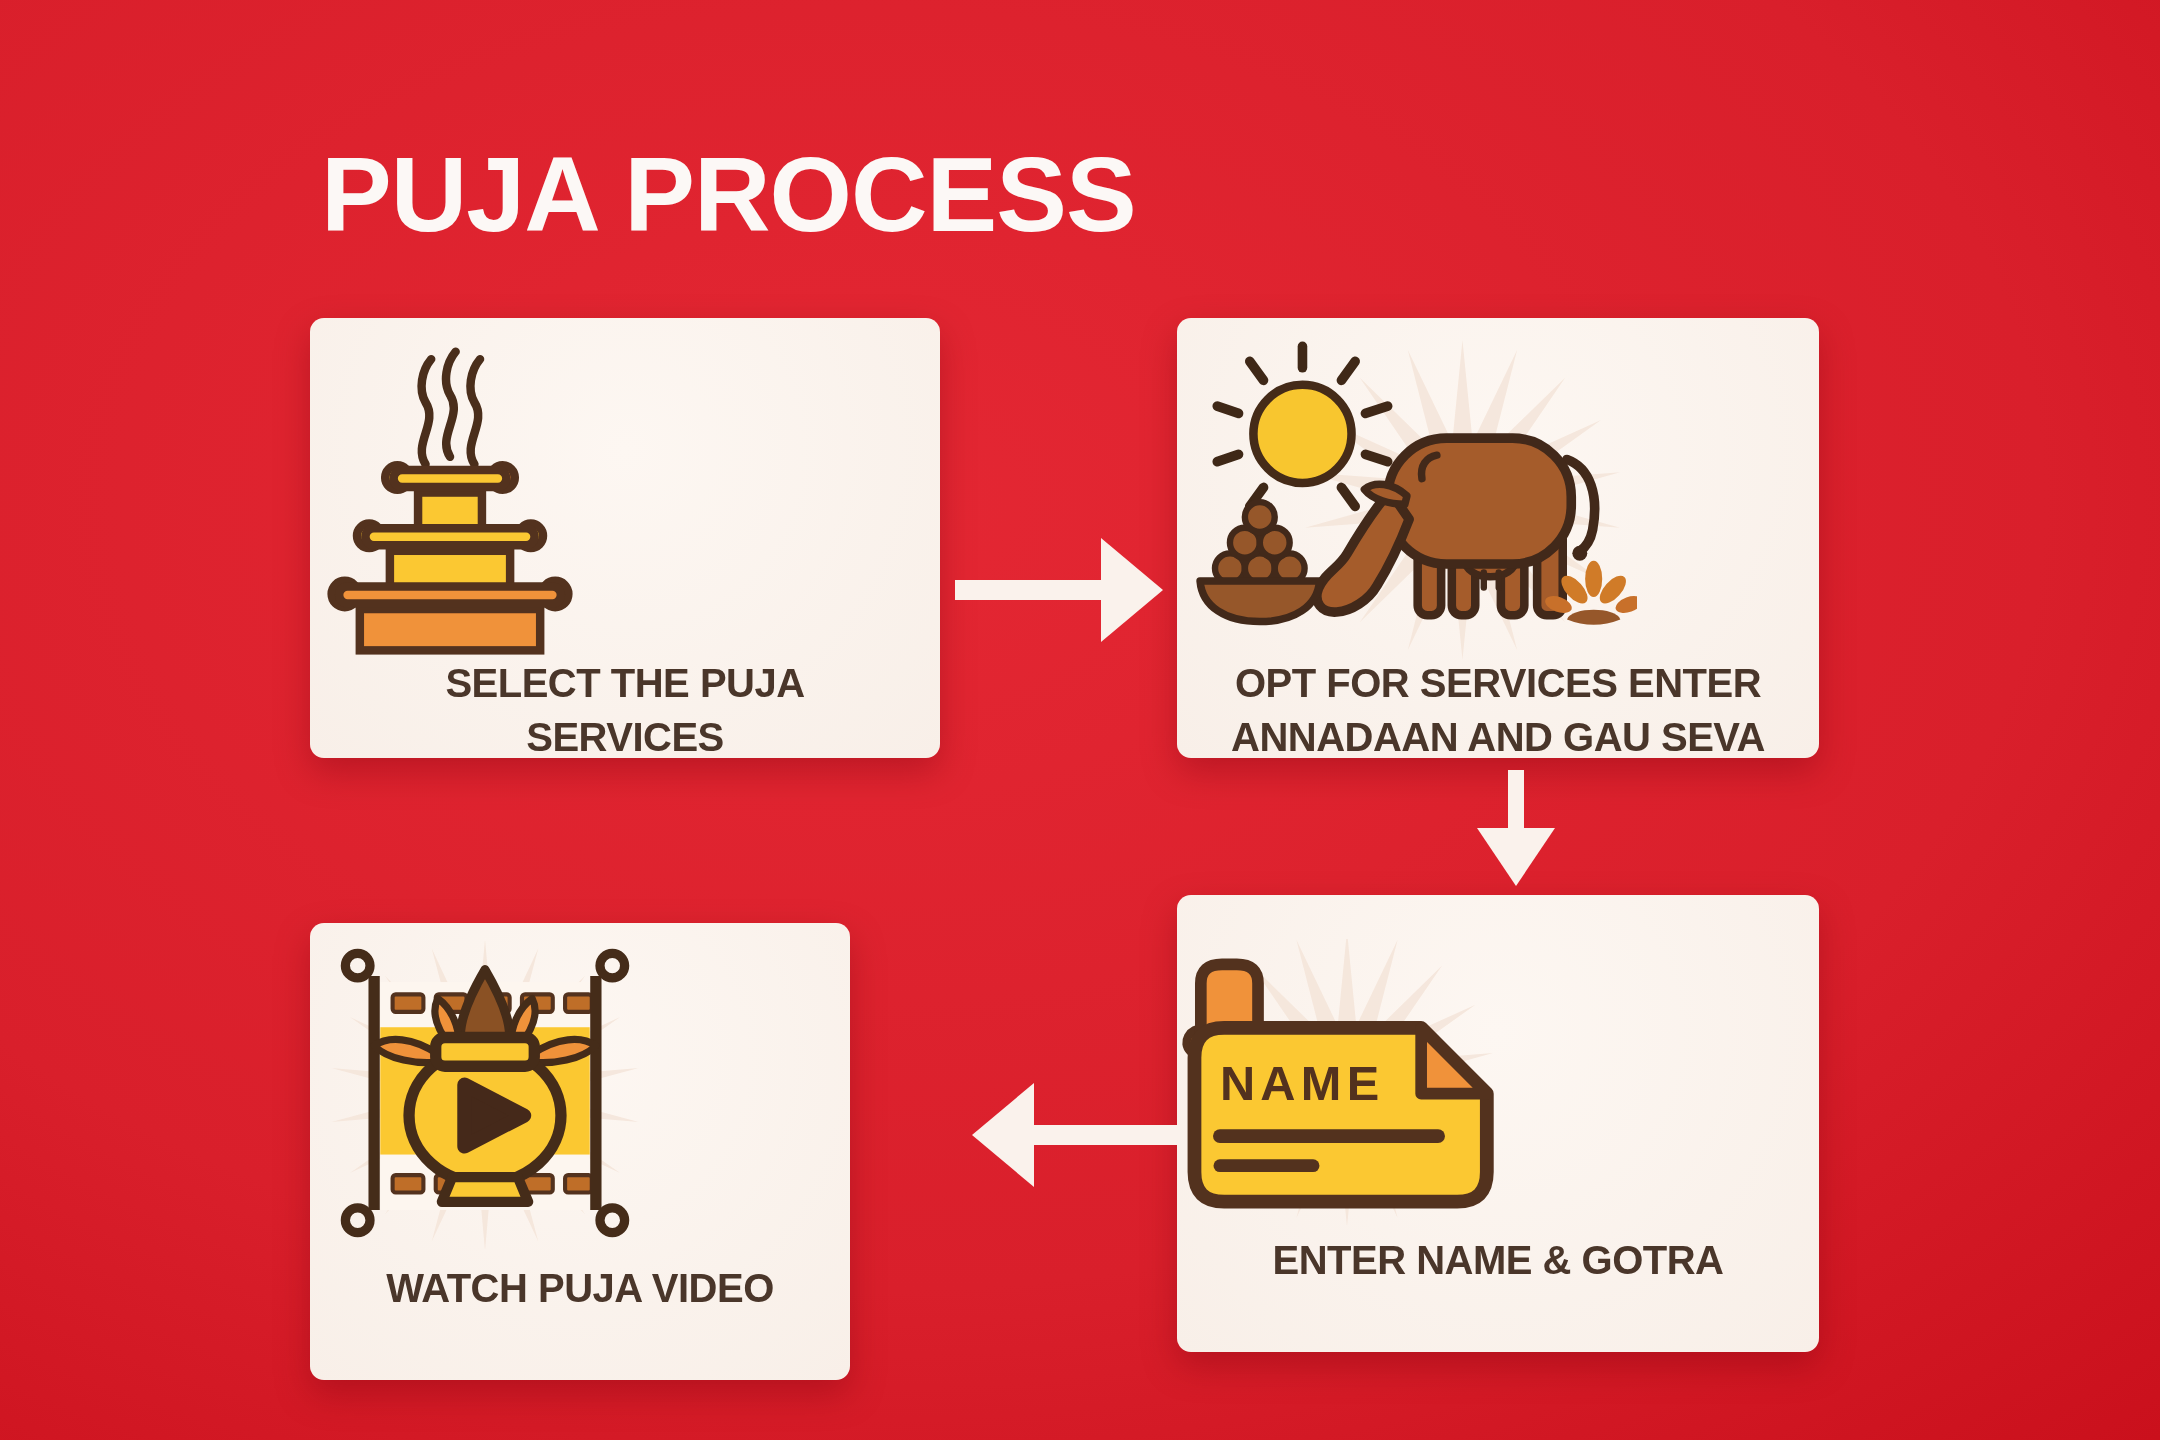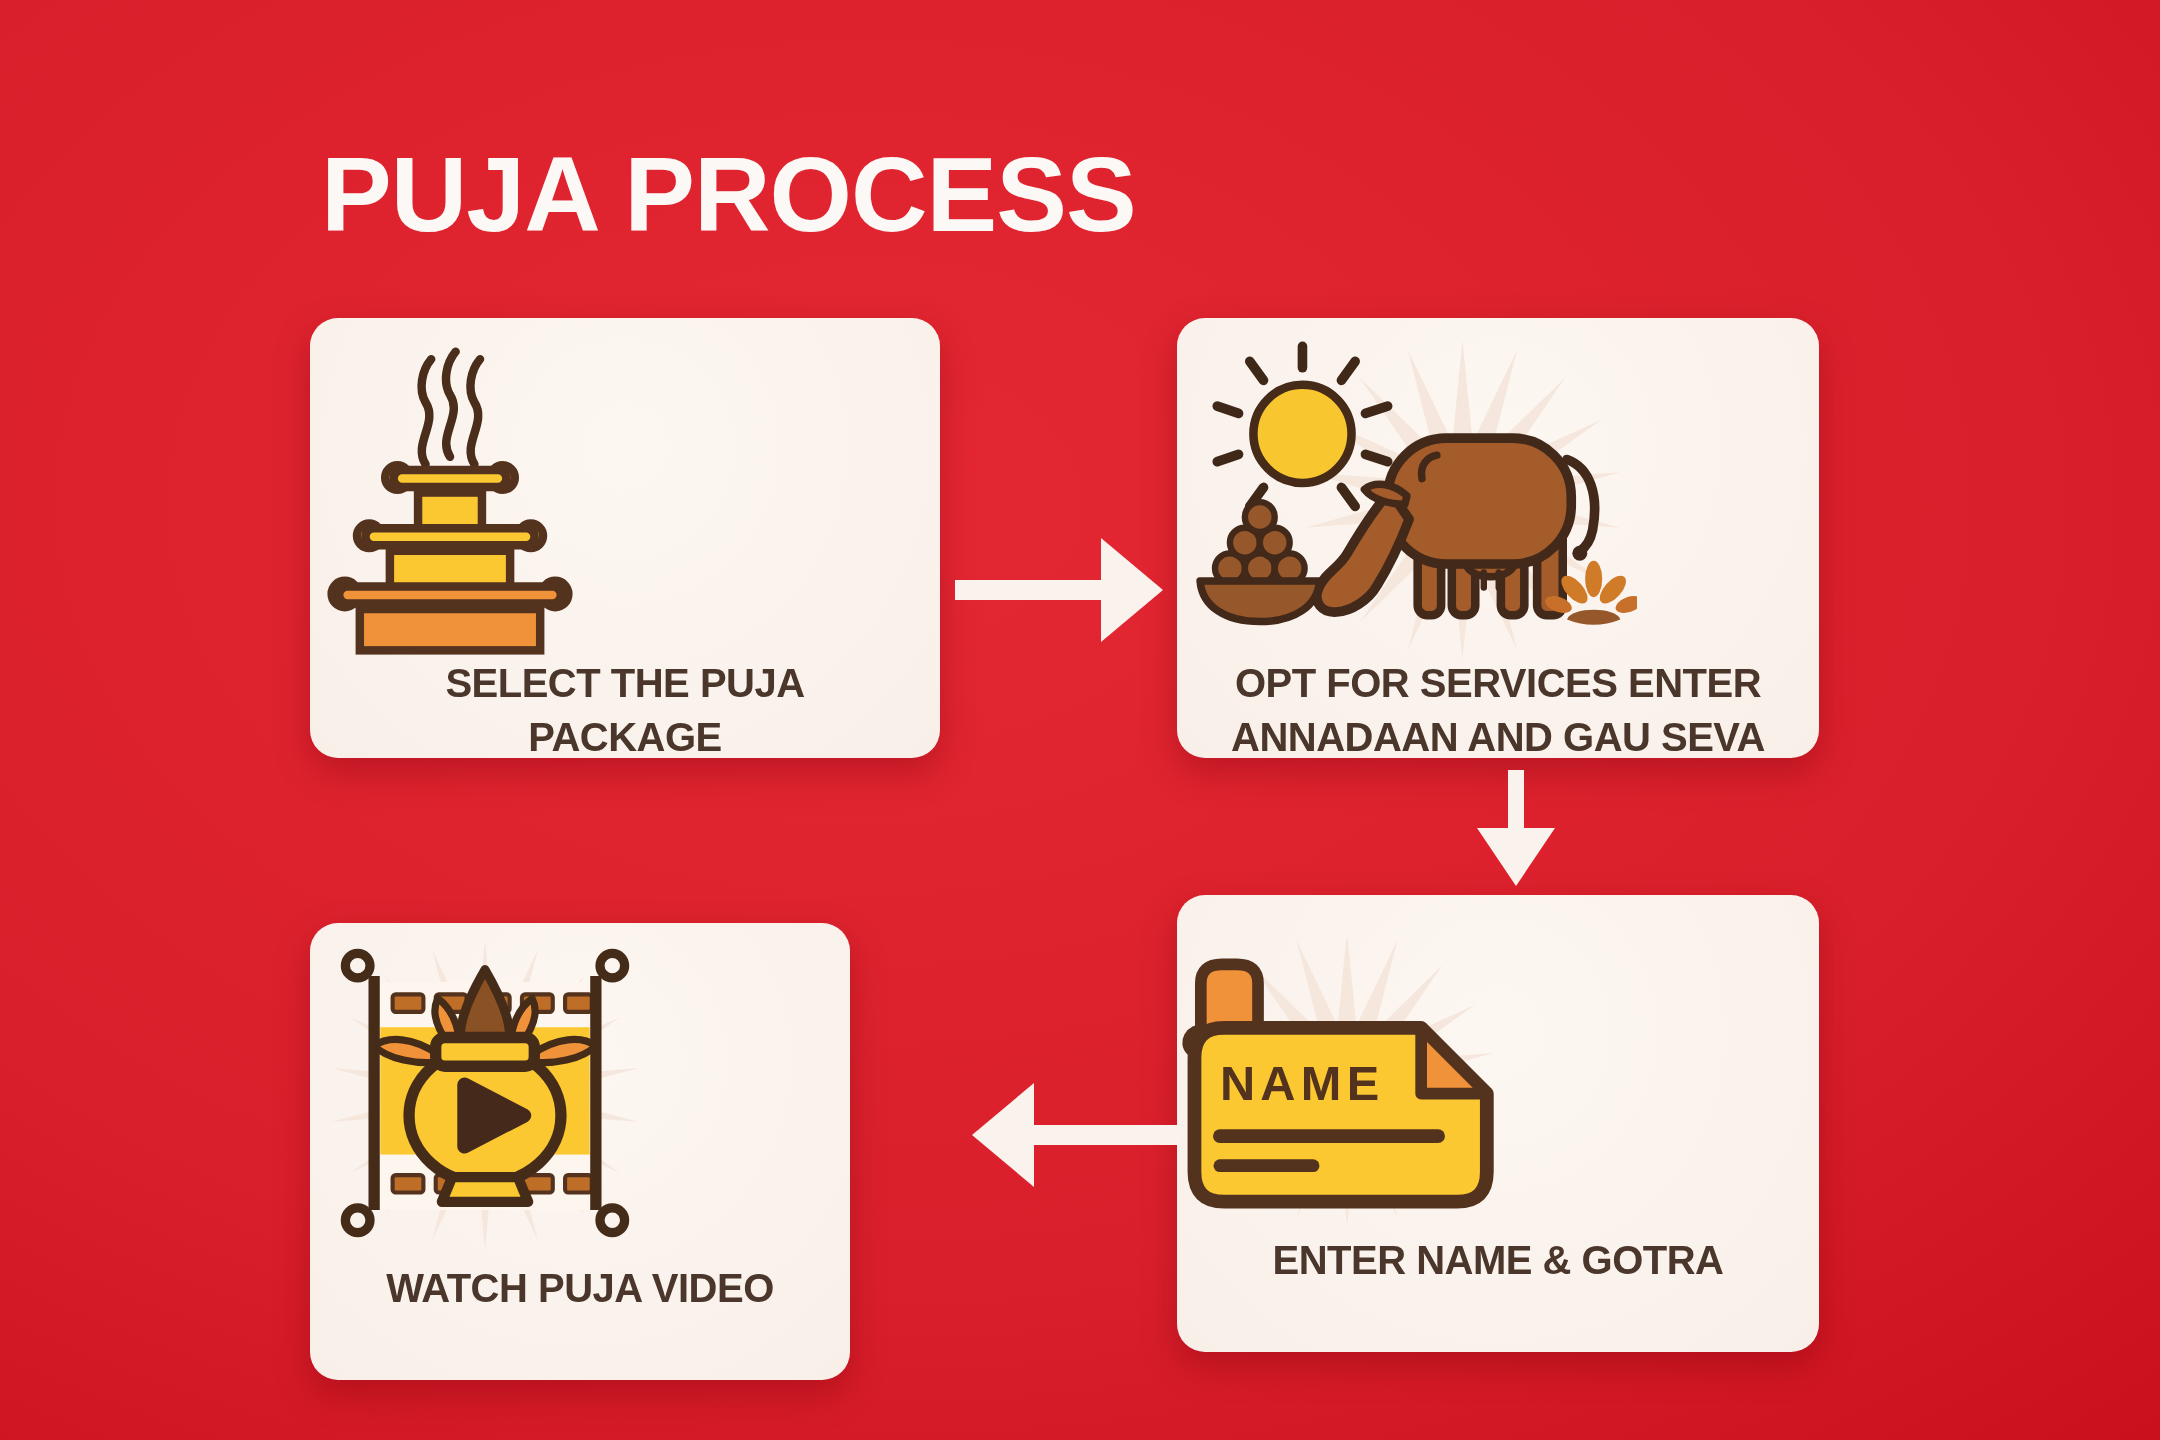--- a/index.html
+++ b/index.html
@@ -7,21 +7,21 @@
     position:relative;width:2160px;height:1440px;overflow:hidden;
     background:radial-gradient(130% 130% at 40% 35%, #E42733 0%, #D91F2B 42%, #C30915 80%, #B80410 100%);
     font-family:"Liberation Sans", sans-serif;
   }
   .title{
     position:absolute;left:305px;top:118px;margin:16px;
     font-size:106px;font-weight:700;letter-spacing:-1px;color:#FCF8F6;
     white-space:nowrap;
   }
   .card{
-    position:absolute;border-radius:28px;
+    position:absolute;border-radius:14px;
     background:radial-gradient(circle at 50% 30%, #FDF7F2 0%, #F8EFE8 100%);
     box-shadow:0 14px 34px rgba(120,3,14,.35);
   }
   #card-1{left:310px;top:318px;width:630px;height:440px;}
   #card-2{left:1177px;top:318px;width:642px;height:440px;}
   #card-3{left:1177px;top:895px;width:642px;height:457px;}
   #card-4{left:310px;top:895px;width:540px;height:457px;margin-top:28px;}
   .icon-wrap{position:absolute;left:0;right:0;top:0;display:flex;}
   .label{
     position:absolute;left:0;right:0;top:338px;text-align:center;
@@ -74,21 +74,21 @@
         <g stroke="#53321E" stroke-width="9">
           <rect x="34" y="280" width="192" height="44" fill="#F0923A"></rect>
           <circle cx="18" cy="264" r="14" fill="#F0923A"></circle>
           <circle cx="242" cy="264" r="14" fill="#F0923A"></circle>
           <rect x="12" y="256" width="236" height="18" rx="9" fill="#F0923A"></rect>
         </g>
       </svg>
     </div>
     <div class="label">
       <div>SELECT THE PUJA</div>
-      <div>PACKAGE</div>
+      <div>SERVICES</div>
     </div>
   </div>
 
   <div class="card" id="card-2">
     <div class="icon-wrap" style="top:22px">
       <svg width="460" height="320" viewBox="0 0 420 300">
         <defs>
           <polygon id="ray2" points="0,-150 11,-40 -11,-40" fill="#F5E6DB"></polygon>
         </defs>
         <g transform="translate(262,150)" opacity="0.9">

